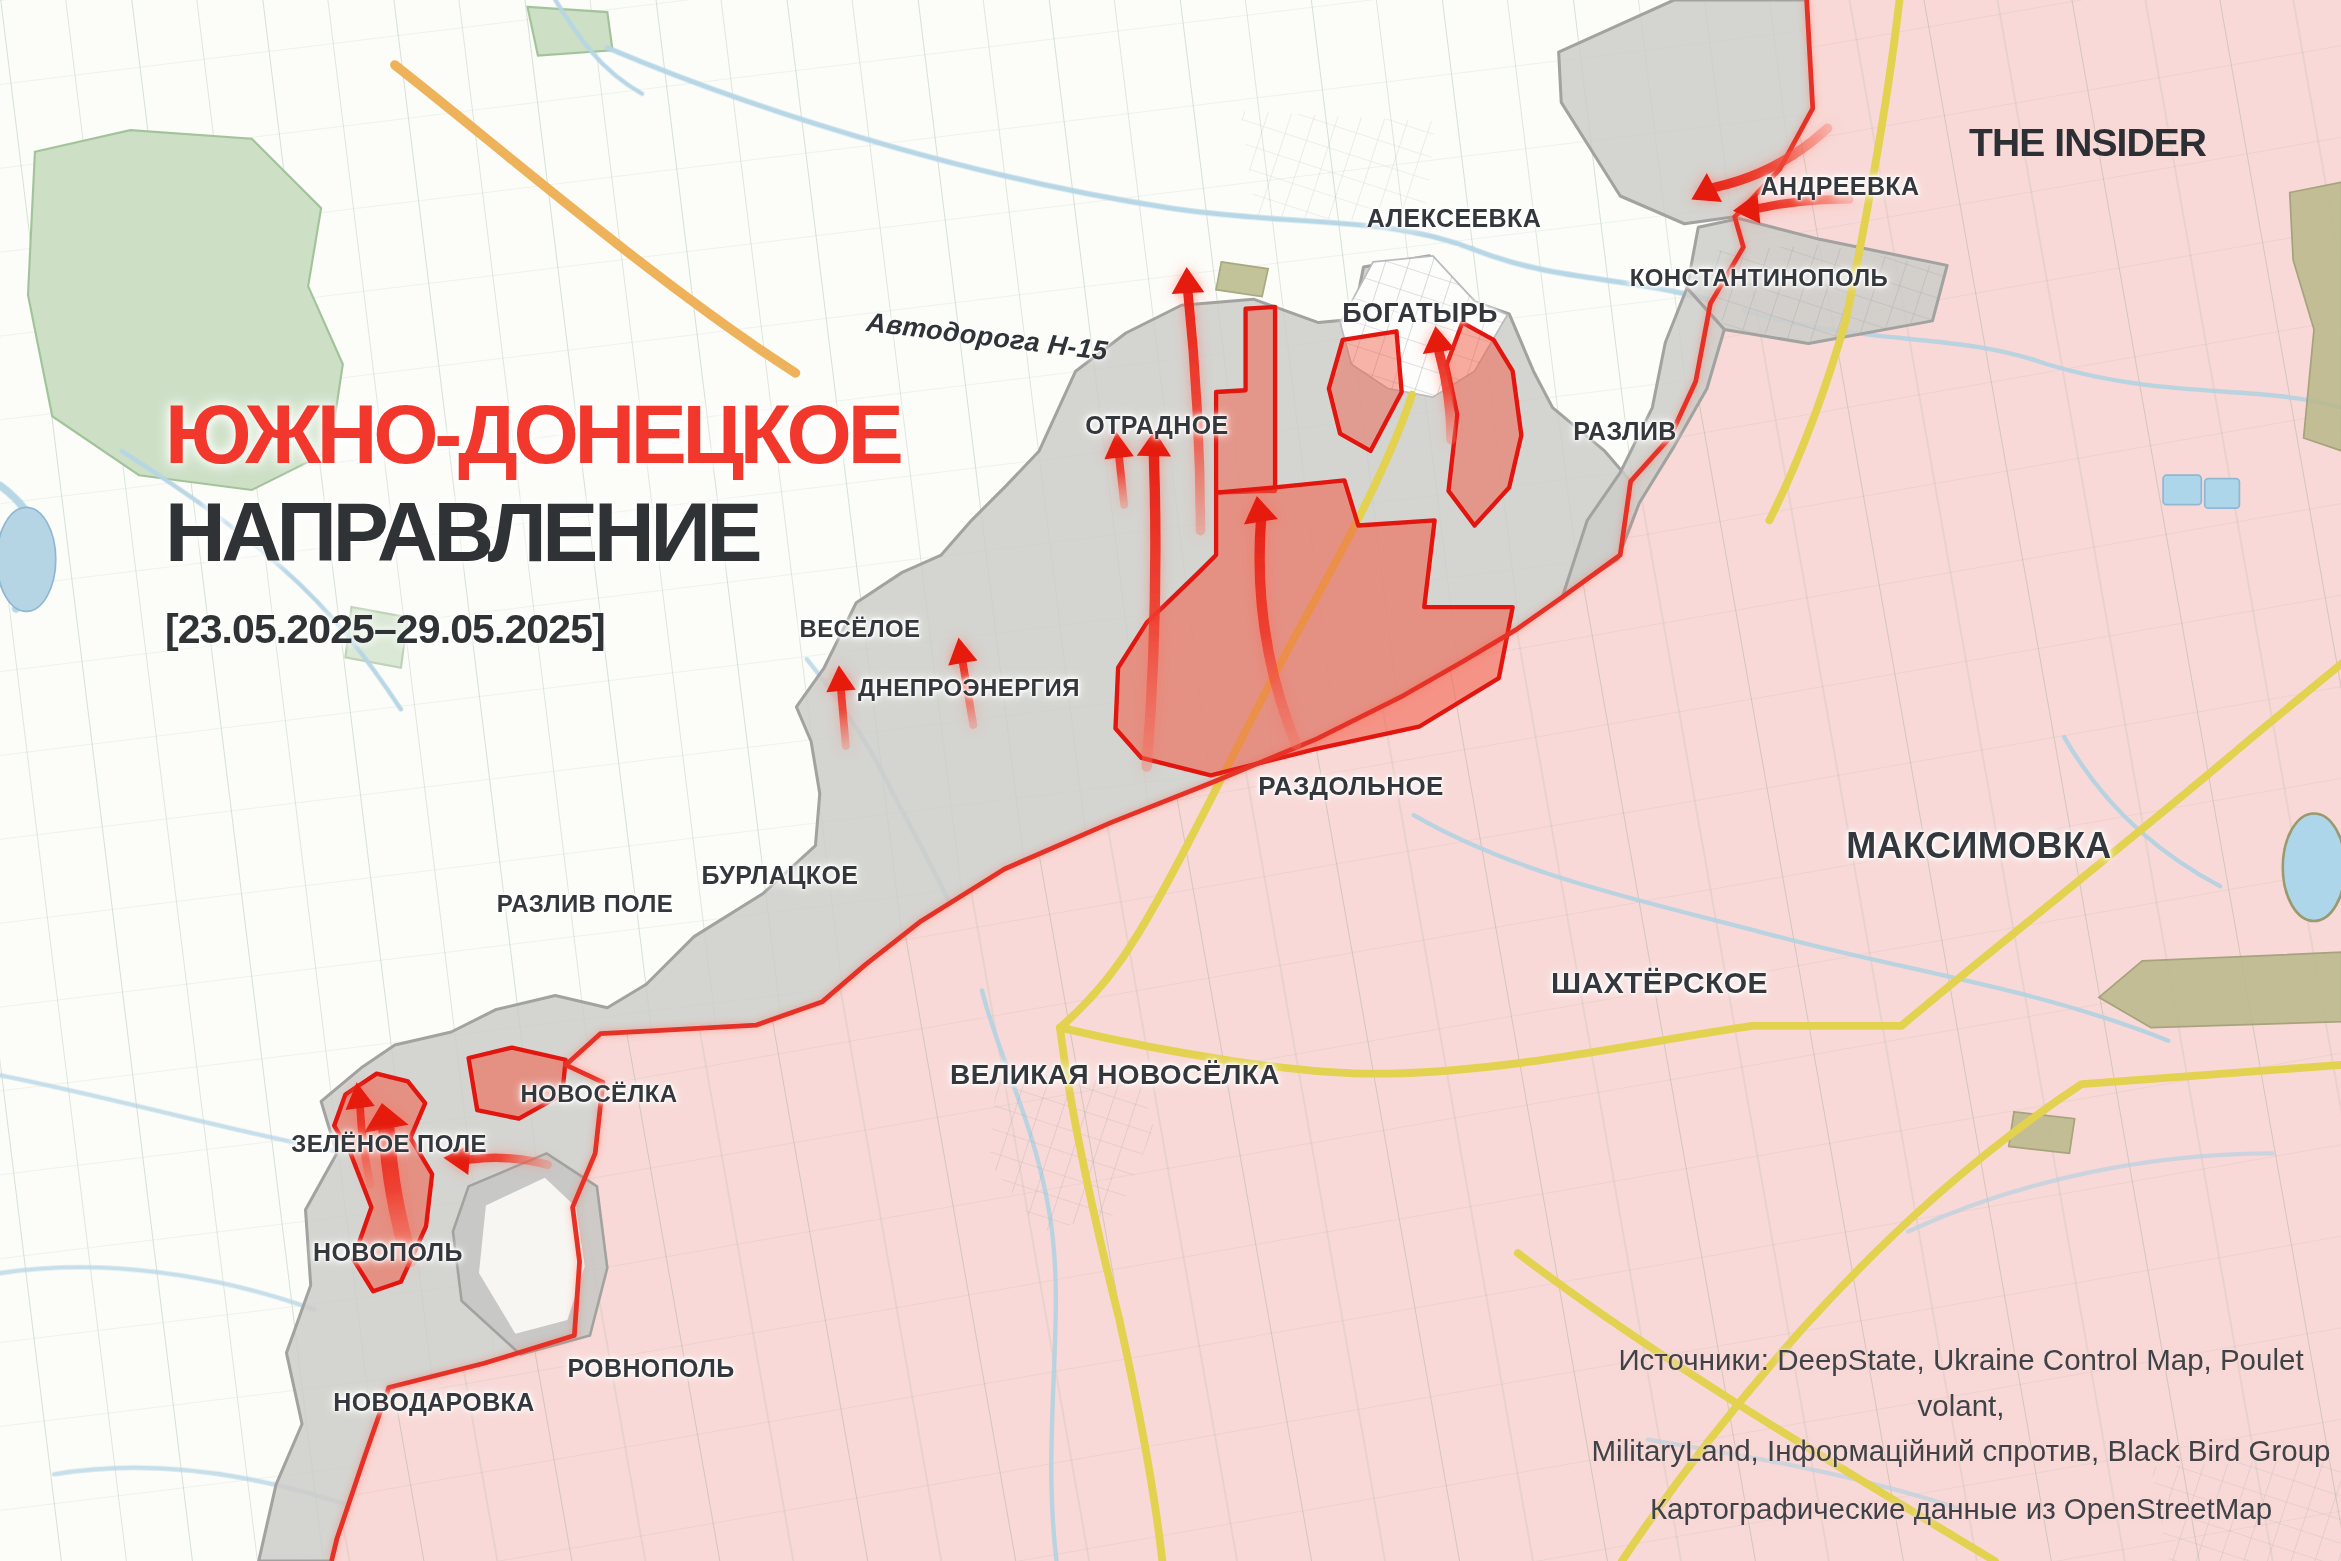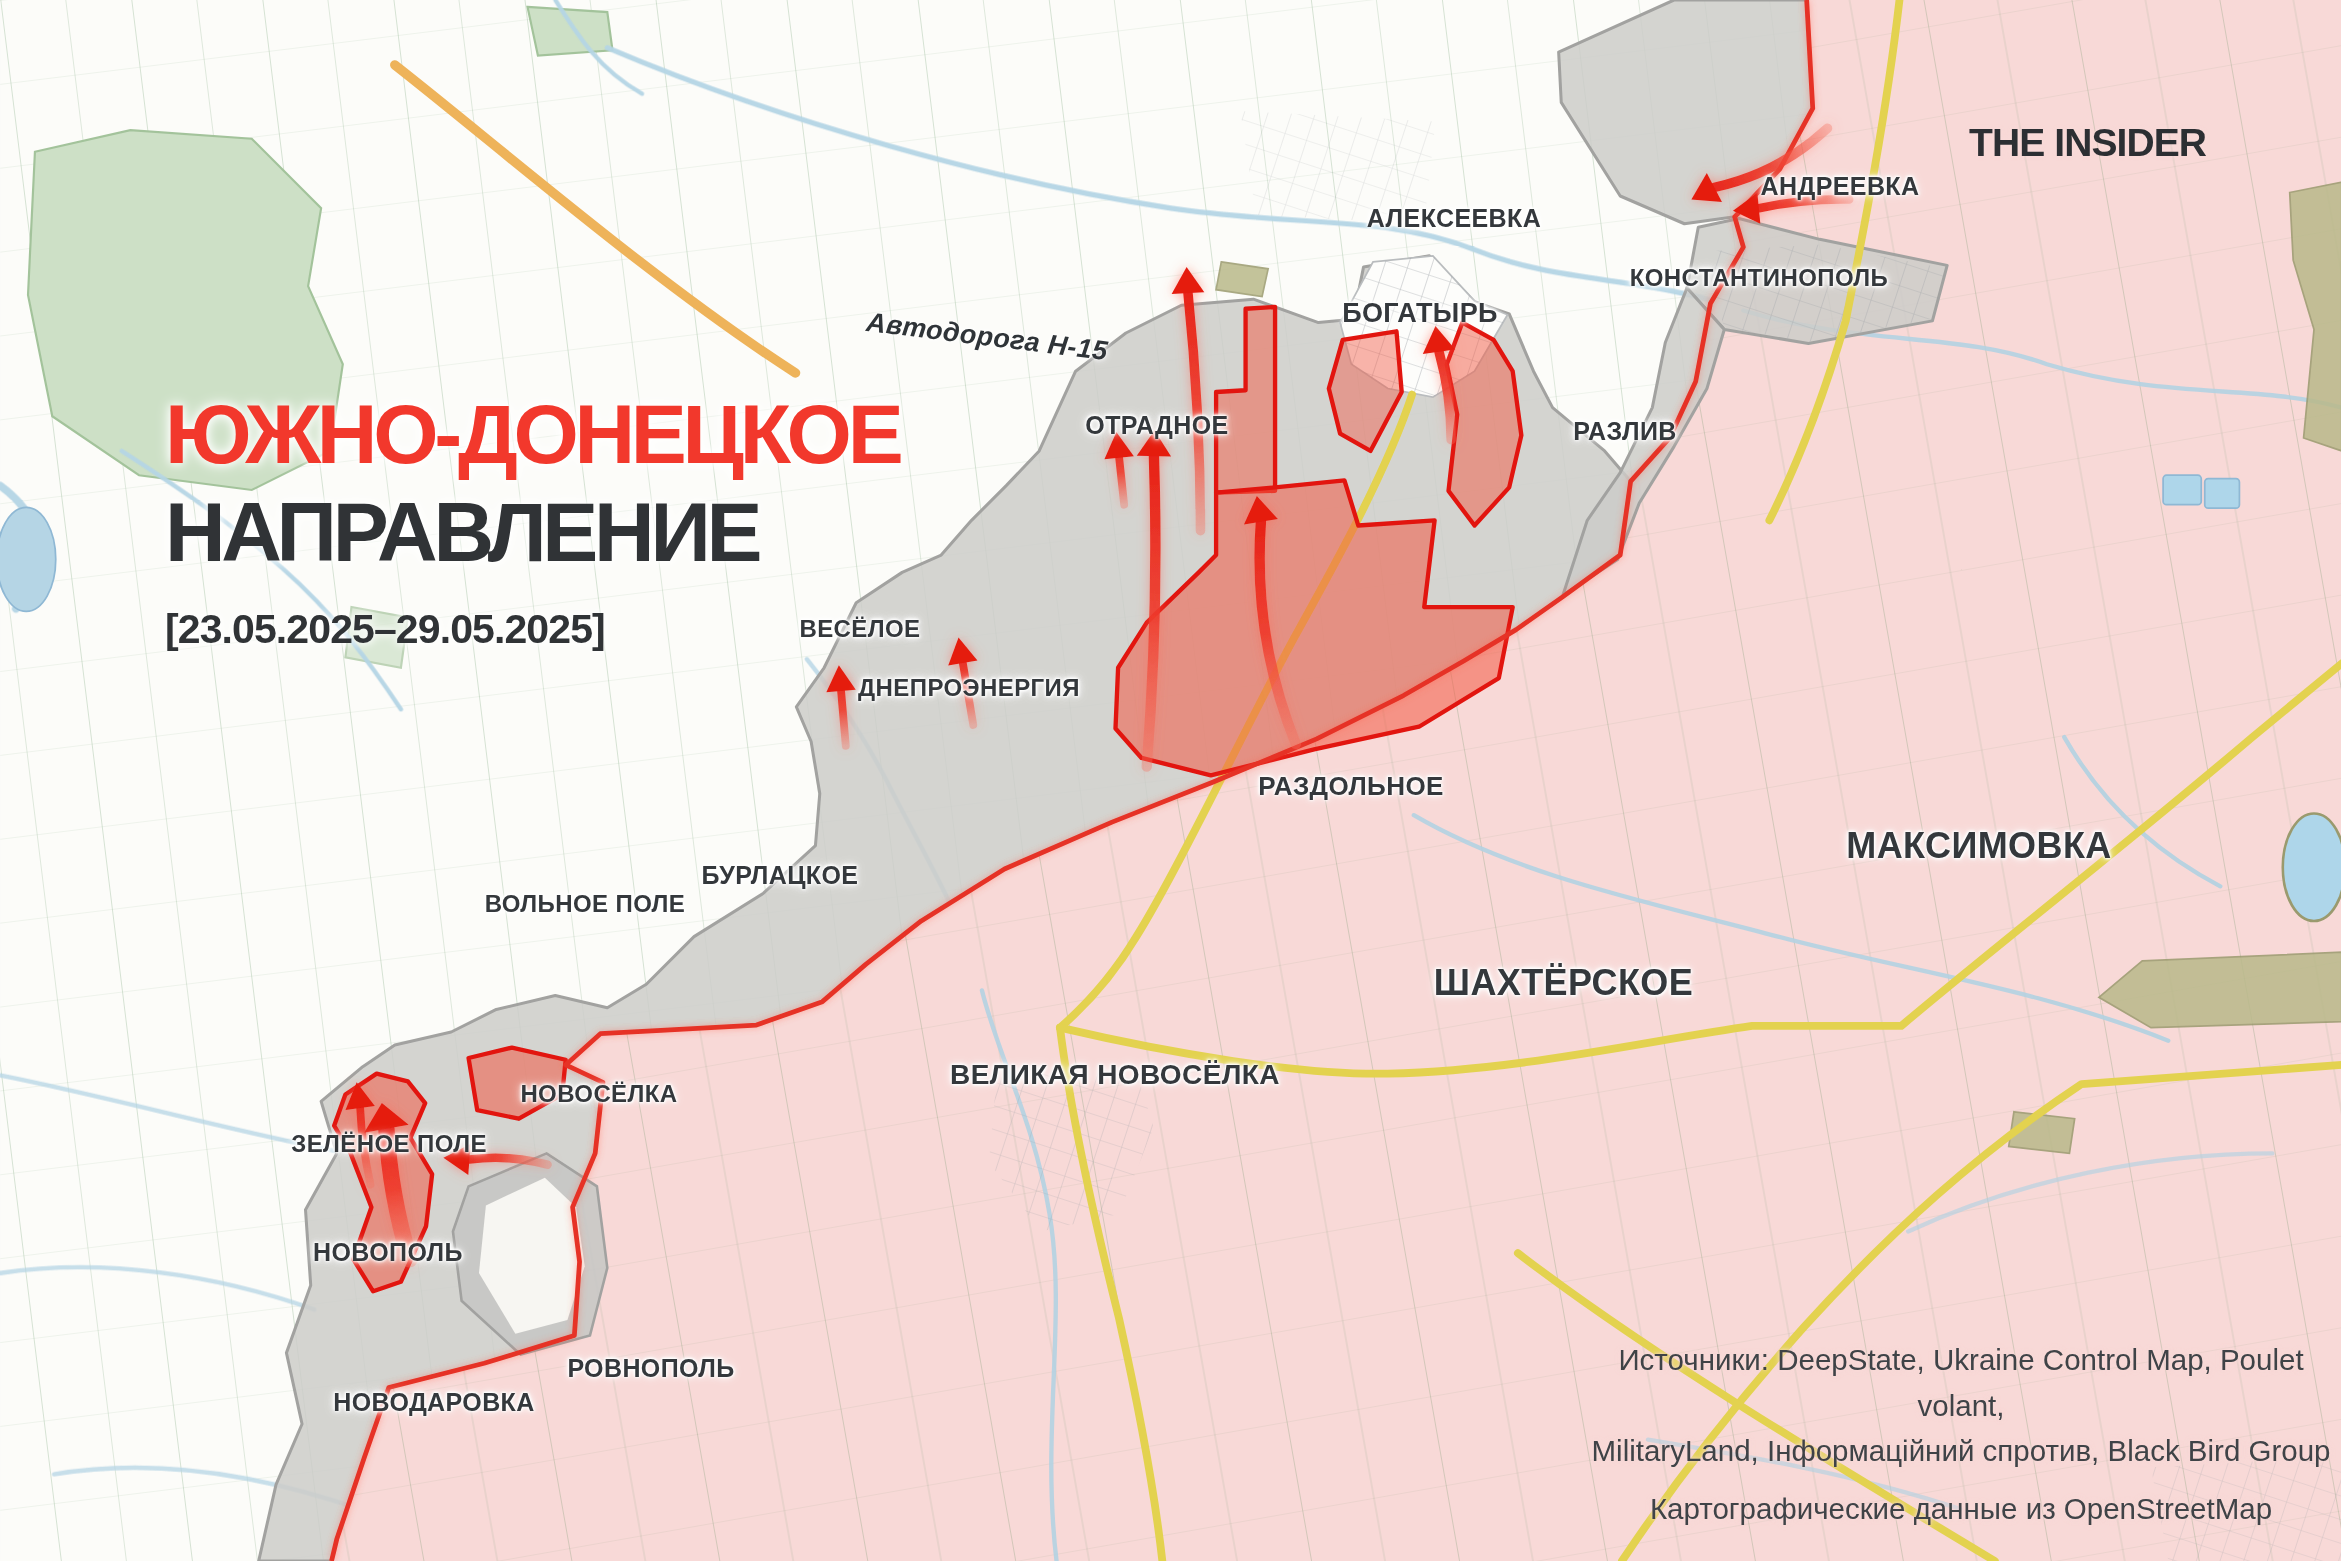--- a/index.html
+++ b/index.html
@@ -258,22 +258,22 @@
       <div class="town-label" style="left: 1840px; top: 186px; font-size: 25px;">АНДРЕЕВКА</div>
       <div class="town-label" style="left: 1759px; top: 278px; font-size: 24px;">КОНСТАНТИНОПОЛЬ</div>
       <div class="town-label" style="left: 1420px; top: 313px; font-size: 27px;">БОГАТЫРЬ</div>
       <div class="town-label" style="left: 1157px; top: 425px; font-size: 25px;">ОТРАДНОЕ</div>
       <div class="town-label" style="left: 1625px; top: 431px; font-size: 25px;">РАЗЛИВ</div>
       <div class="town-label" style="left: 860px; top: 629px; font-size: 24px;">ВЕСЁЛОЕ</div>
       <div class="town-label" style="left: 969px; top: 688px; font-size: 24px;">ДНЕПРОЭНЕРГИЯ</div>
       <div class="town-label" style="left: 1351px; top: 786px; font-size: 26px;">РАЗДОЛЬНОЕ</div>
       <div class="town-label" style="left: 1979px; top: 846px; font-size: 36px;">МАКСИМОВКА</div>
       <div class="town-label" style="left: 780px; top: 835px; font-size: 25px; margin-top: 40px;">БУРЛАЦКОЕ</div>
-      <div class="town-label" style="left: 585px; top: 904px; font-size: 24px;">ВОЛЬНОЕ ПОЛЕ</div>
-      <div class="town-label" style="left: 1546px; top: 983px; font-size: 36px; padding-left: 35px;">ШАХТЁРСКОЕ</div>
+      <div class="town-label" style="left: 585px; top: 904px; font-size: 24px;">РАЗЛИВ ПОЛЕ</div>
+      <div class="town-label" style="left: 1642px; top: 983px; font-size: 30px; padding-left: 35px;">ШАХТЁРСКОЕ</div>
       <div class="town-label" style="left: 1115px; top: 1075px; font-size: 28px;">ВЕЛИКАЯ НОВОСЁЛКА</div>
       <div class="town-label" style="left: 599px; top: 1094px; font-size: 24px;">НОВОСЁЛКА</div>
       <div class="town-label" style="left: 389px; top: 1144px; font-size: 24px;">ЗЕЛЁНОЕ ПОЛЕ</div>
       <div class="town-label" style="left: 388px; top: 1252px; font-size: 25px;">НОВОПОЛЬ</div>
       <div class="town-label" style="left: 651px; top: 1368px; font-size: 25px;">РОВНОПОЛЬ</div>
       <div class="town-label" style="left: 434px; top: 1402px; font-size: 25px;">НОВОДАРОВКА</div>
     </div>
 
 <div class="title-block">
   <div class="title-red">ЮЖНО-ДОНЕЦКОЕ</div>

